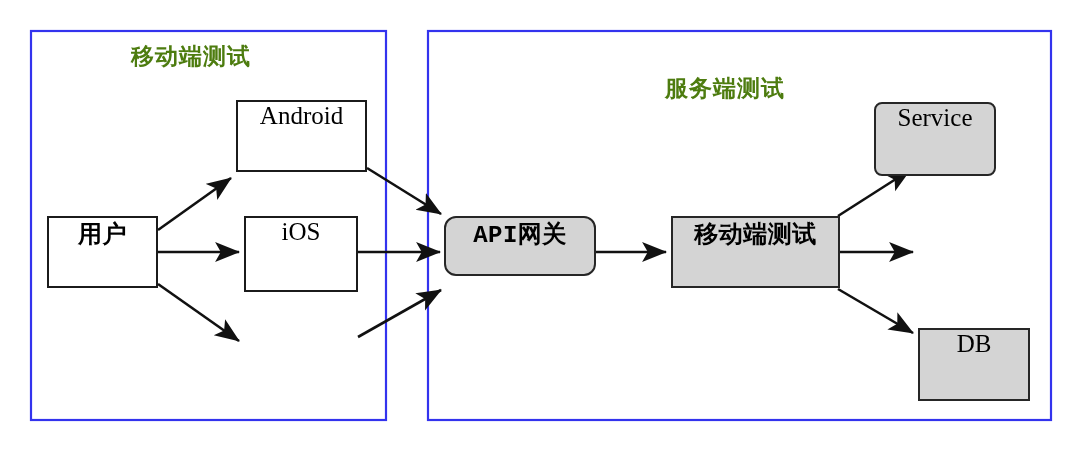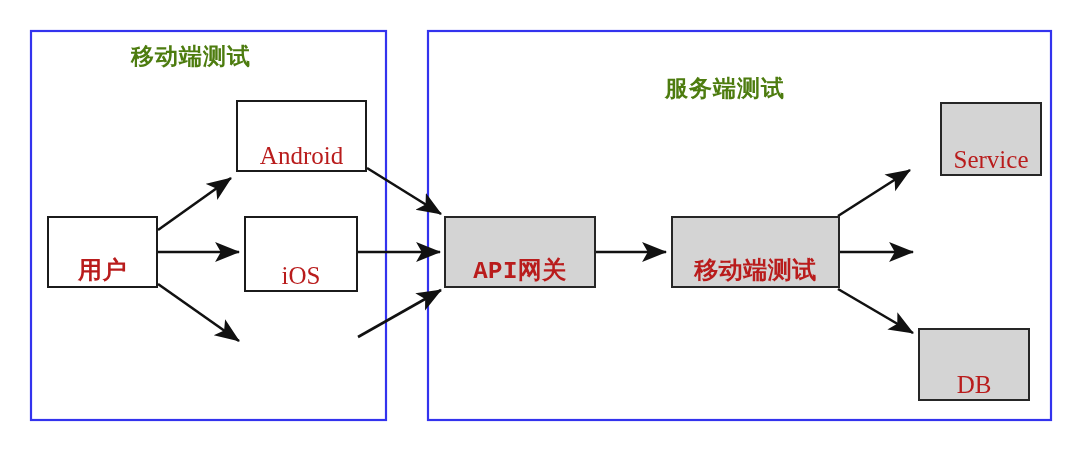--- a/index.html
+++ b/index.html
@@ -33,25 +33,25 @@
     font-weight: bold;
     font-size: 23px;
     color: #4d7c0f;
     white-space: nowrap;
     letter-spacing: 1px;
   }
   .node {
     position: absolute;
     box-sizing: border-box;
     display: flex;
-    align-items: flex-end;
+    align-items: flex-start;
     justify-content: center;
     border: 2.4px solid #1b1b1b;
     background: #ffffff;
-    color: #b91c1c;
+    color: #000000;
     font-size: 25px;
     font-family: "Liberation Serif", serif;
     white-space: nowrap;
   }
   .node.filled {
     background: #d4d4d4;
     border-color: #262626;
   }
   .node.cjk {
     font-family: Liberation Mono, monospace;
@@ -114,29 +114,29 @@
 
   <div class="node" style="left:236px; top:100px; width:131px; height:72px;">
     <span>Android</span>
   </div>
 
   <div class="node" style="left:244px; top:216px; width:114px; height:76px;">
     <span>iOS</span>
   </div>
 
 
-  <div class="node cjk filled" style="left:444px; top:216px; width:152px; height:72px;">
+  <div class="node cjk filled" style="left:444px; top:216px; width:152px; height:60px;border-radius:12px;">
     <span>API网关</span>
   </div>
 
   <div class="node cjk filled" style="left:671px; top:216px; width:169px; height:72px;">
     <span>移动端测试</span>
   </div>
 
-  <div class="node filled" style="left:940px; top:102px; width:102px; height:74px;">
+  <div class="node filled" style="left:874px; top:102px; width:122px; height:74px;border-radius:8px;">
     <span>Service</span>
   </div>
 
 
   <div class="node filled" style="left:918px; top:328px; width:112px; height:73px;">
     <span>DB</span>
   </div>
 
 </div>
 

